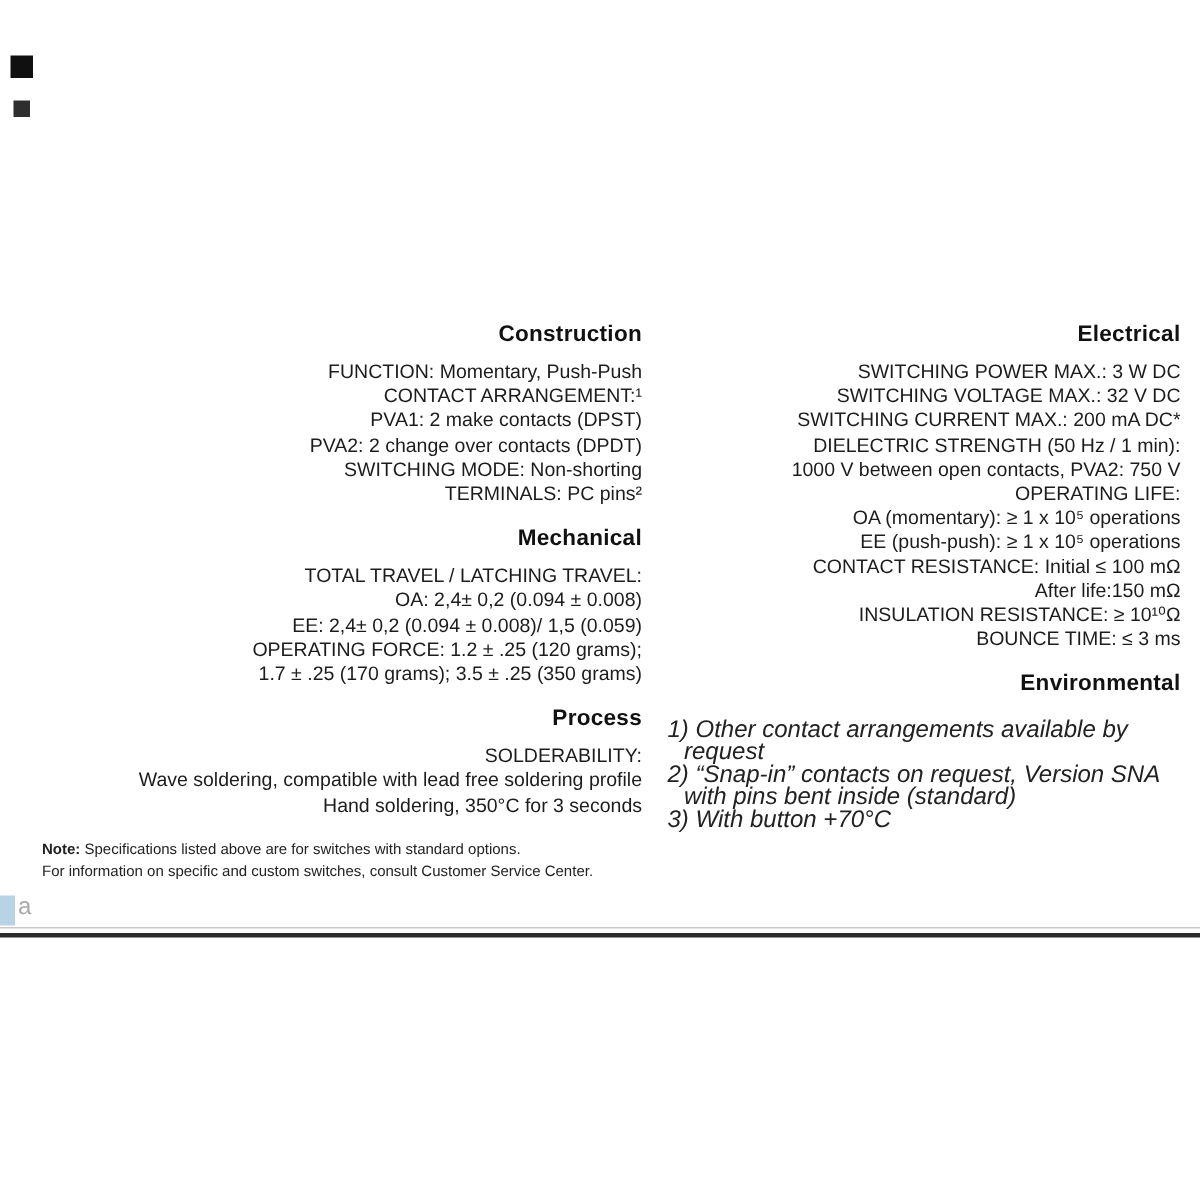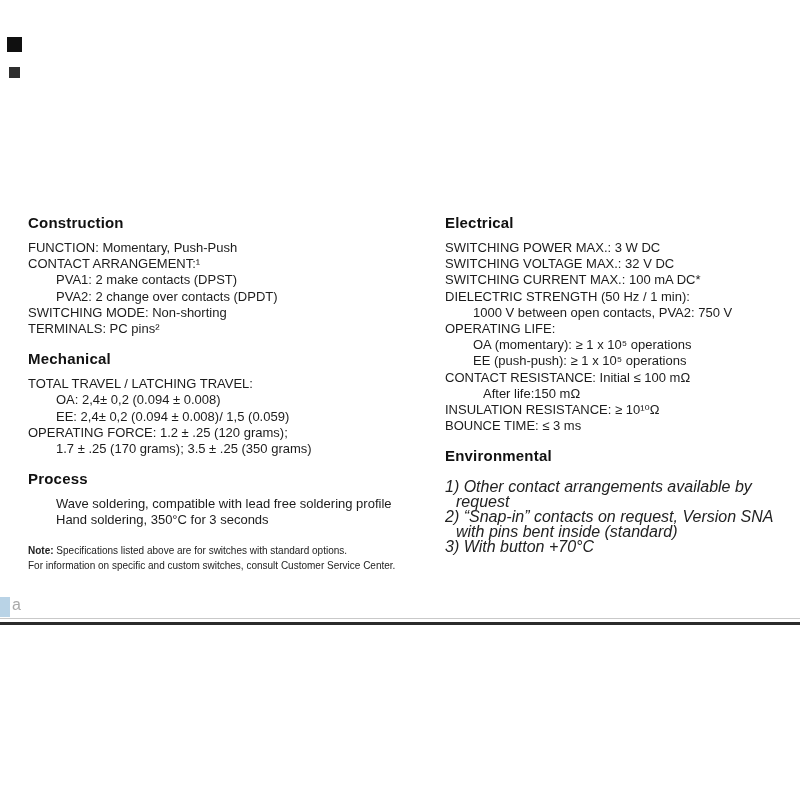--- a/index.html
+++ b/index.html
@@ -8,21 +8,21 @@
 
   
   .artifact-a{position:absolute;left:7px;top:37px;width:15px;height:15px;background:#101010;}
   .artifact-b{position:absolute;left:9px;top:67px;width:11px;height:11px;background:#2e2e2e;}
 
   
   .col{position:absolute;top:214px;}
   .col-left{left:28px;width:400px;}
   .col-right{left:445px;width:342px;}
 
-  .section{margin:0 0 13px 0;}
+  .section{margin:0 0 13px 0;text-align:right;}
   h2.sec-head{font-size:15px;font-weight:bold;color:#111;margin:0 0 9px 0;letter-spacing:.2px;}
   .line{font-size:13px;line-height:16.2px;color:#1c1c1c;white-space:nowrap;}
   .ind1{padding-left:28px;}
   .ind2{padding-left:38px;}
 
   .note-block{margin-top:14px;}
   .note{font-size:10px;line-height:15px;color:#222;margin:0;}
   .bold{font-weight:bold;}
 
   .footnotes{margin-top:16px;}
@@ -59,38 +59,39 @@
       <h2 class="sec-head">Mechanical</h2>
       <div class="line">TOTAL TRAVEL / LATCHING TRAVEL:</div>
       <div class="line ind1">OA: 2,4± 0,2 (0.094 ± 0.008)</div>
       <div class="line ind1">EE:  2,4± 0,2 (0.094 ± 0.008)/ 1,5 (0.059)</div>
       <div class="line">OPERATING FORCE:  1.2 ± .25 (120 grams);</div>
       <div class="line ind1">1.7 ± .25 (170 grams); 3.5 ± .25 (350 grams)</div>
     </div>
 
     <div class="section">
       <h2 class="sec-head">Process</h2>
+      <div class="line">SOLDERABILITY:</div>
       <div class="line ind1">Wave soldering, compatible with lead free soldering profile</div>
       <div class="line ind1">Hand soldering, 350°C for 3 seconds</div>
     </div>
 
     <div class="note-block">
       <p class="note"><span class="bold">Note:</span><span> Specifications listed above are for switches with standard options.</span></p>
       <p class="note">For information on specific and custom switches, consult Customer Service Center.</p>
     </div>
 
   </div>
 
   <div class="col col-right">
 
     <div class="section">
       <h2 class="sec-head">Electrical</h2>
       <div class="line">SWITCHING POWER MAX.:  3 W DC</div>
       <div class="line">SWITCHING VOLTAGE MAX.:  32 V DC</div>
-      <div class="line">SWITCHING CURRENT MAX.: 100 mA DC*</div>
+      <div class="line">SWITCHING CURRENT MAX.: 200 mA DC*</div>
       <div class="line">DIELECTRIC STRENGTH (50 Hz / 1 min):</div>
       <div class="line ind1">1000 V between open contacts, PVA2: 750 V</div>
       <div class="line">OPERATING LIFE:</div>
       <div class="line ind1">OA (momentary): ≥ 1 x 10⁵ operations</div>
       <div class="line ind1">EE (push-push):  ≥ 1 x 10⁵ operations</div>
       <div class="line">CONTACT RESISTANCE: Initial ≤ 100 mΩ</div>
       <div class="line ind2">After life:150 mΩ</div>
       <div class="line">INSULATION RESISTANCE:  ≥ 10¹⁰Ω</div>
       <div class="line">BOUNCE TIME:  ≤ 3 ms</div>
     </div>

